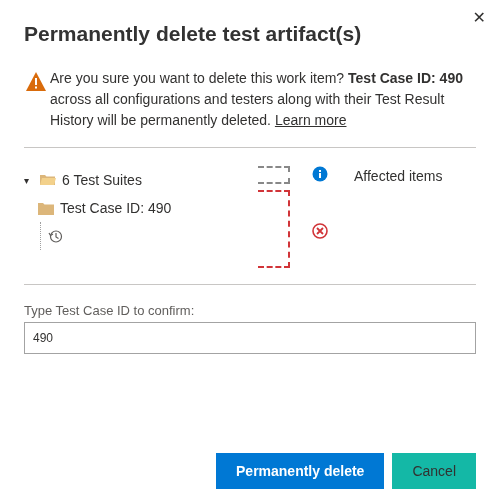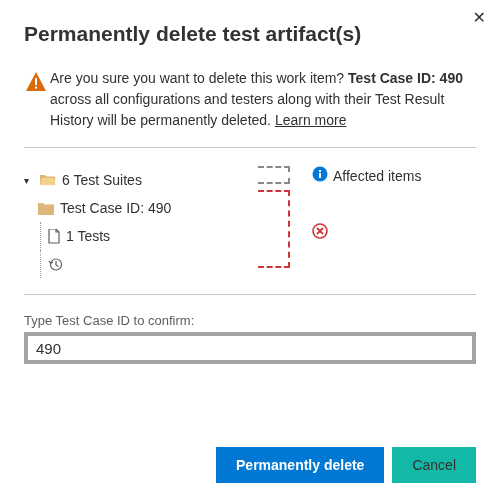--- a/index.html
+++ b/index.html
@@ -18,24 +18,24 @@
     .tree-row.child { padding-left: 14px; }
     .tree-row.grandchild { padding-left: 24px; position: relative; }
     .tree-row.grandchild::before { content: ""; position: absolute; left: 16px; top: 0; bottom: 0; border-left: 1px dotted #a0a0a0; }
     .chev { font-size: 10px; color: #323130; width: 10px; }
     .folder-exp, .folder { display: inline-flex; }
     .doc, .hist { display: inline-flex; }
     .brackets { width: 36px; display: flex; flex-direction: column; align-items: center; gap: 6px; }
     .br { width: 32px; height: 18px; border: 2px dashed #888; border-left: none; }
     .br.red { height: 78px; border-color: #d13438; }
     .legend { display: flex; flex-direction: column; gap: 38px; padding-top: 0; font-size: 14px; padding-left: 8px; }
-    .legend-row { display: flex; align-items: center; gap: 5px; }
+    .legend-row { display: flex; align-items: center; gap: 26px; }
     .label-text { font-size: 13px; color: #605e5c; margin-bottom: 4px; }
-    .input { width: 100%; height: 32px; border: 4px solid #a3a3a3; padding: 0 8px; font-size: 15px; font-family: inherit; color: #323130; }
-    .footer { position: absolute; bottom: 18px; right: 24px; display: flex; gap: 8px; }
+    .input { width: 100%; height: 32px; border: 1px solid #a3a3a3; padding: 0 8px; font-size: 12px; font-family: inherit; color: #323130; }
+    .footer { position: absolute; bottom: 12px; right: 24px; display: flex; gap: 8px; }
     .btn { height: 36px; padding: 0 20px; font-size: 14px; border: none; cursor: pointer; font-family: inherit; }
     .btn.primary { background: #0078d4; color: #fff; font-weight: 600; }
     .btn.default { background: #14b8a6; color: #323130; }
   </style>
 </head>
 <body>
 
 <div class="dialog">
   <div class="close">✕</div>
   <h1 class="title">Permanently delete test artifact(s)</h1>
@@ -67,29 +67,20 @@
         </span>
         <span>6 Test Suites</span>
       </div>
       <div class="tree-row child">
         <span class="folder">
           <svg width="16" height="13" viewBox="0 0 16 13">
               <path d="M0 1h5l1.5 1.5H16V13H0z" fill="#dcb67a"></path>
             </svg>
         </span>
         <span>Test Case ID: 490</span>
-      </div>
-      <div class="tree-row grandchild">
-        <span class="doc">
-          <svg width="12" height="15" viewBox="0 0 12 15">
-              <path d="M1 0h7l3 3v11H1z" fill="none" stroke="#605e5c" stroke-width="1.2"></path>
-              <path d="M8 0v3h3" fill="none" stroke="#605e5c" stroke-width="1.2"></path>
-            </svg>
-        </span>
-        <span>1 Tests</span>
       </div>
       <div class="tree-row grandchild">
         <span class="hist">
           <svg width="15" height="15" viewBox="0 0 15 15">
               <circle cx="8" cy="7.5" r="5.5" fill="none" stroke="#605e5c" stroke-width="1.2"></circle>
               <path d="M8 4v4l2.5 1.5" fill="none" stroke="#605e5c" stroke-width="1.2"></path>
               <path d="M1 4l1.5 2.5L5 5" fill="none" stroke="#605e5c" stroke-width="1.2"></path>
             </svg>
         </span>
       </div>

